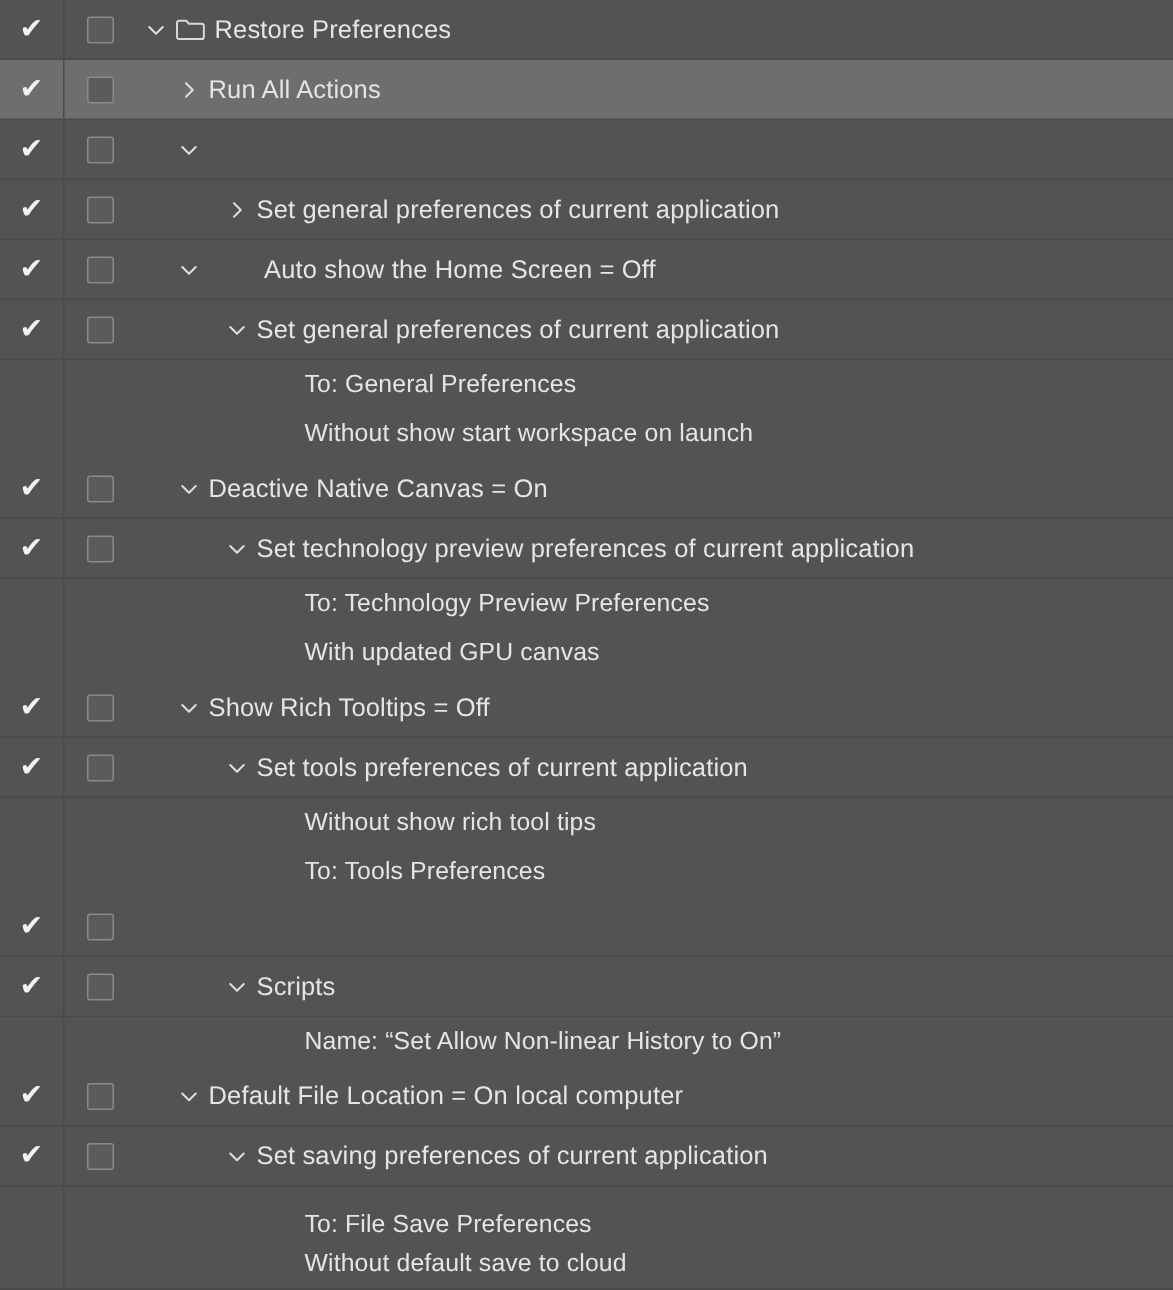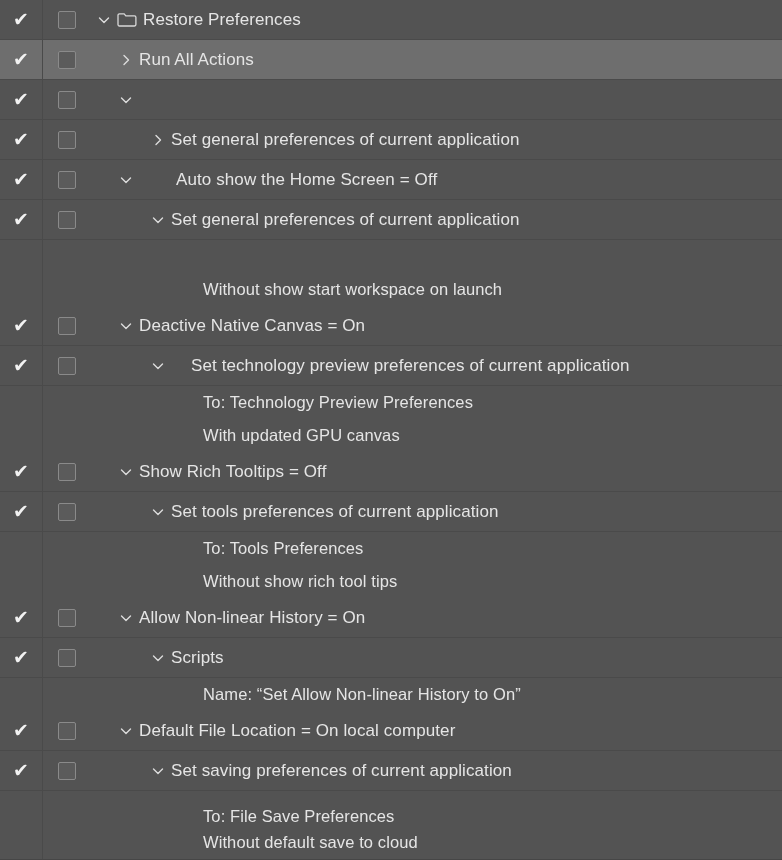--- a/index.html
+++ b/index.html
@@ -214,20 +214,24 @@
             <svg width="14" height="14" viewBox="0 0 14 14">
               <path d="M2.5 5 L7 9.5 L11.5 5" fill="none" stroke="#dcdcdc" stroke-width="1.4" stroke-linecap="round" stroke-linejoin="round"></path>
             </svg>
           </span>
           <span class="label">Set general preferences of current application</span>
         </div>
       </div>
       <div class="row detail">
         <div class="col-check"></div>
         <div class="col-box"></div>
+        <div class="col-body" style="padding-left: 86px;">
+          <span class="twisty"></span>
+          <span class="label">To: General Preferences</span>
+        </div>
       </div>
       <div class="row detail">
         <div class="col-check"></div>
         <div class="col-box"></div>
         <div class="col-body" style="padding-left: 86px;">
           <span class="twisty"></span>
           <span class="label">Without show start workspace on launch</span>
         </div>
       </div>
       <div class="row">
@@ -246,21 +250,21 @@
           <span class="label">Deactive Native Canvas = On</span>
         </div>
       </div>
       <div class="row">
         <div class="col-check">
           <span class="check">✔</span>
         </div>
         <div class="col-box">
           <span class="checkbox"></span>
         </div>
-        <div class="col-body" style="padding-left: 54px; gap: 20px;">
+        <div class="col-body" style="padding-left: 54px;">
           <span class="twisty">
             <svg width="14" height="14" viewBox="0 0 14 14">
               <path d="M2.5 5 L7 9.5 L11.5 5" fill="none" stroke="#dcdcdc" stroke-width="1.4" stroke-linecap="round" stroke-linejoin="round"></path>
             </svg>
           </span>
           <span class="label">Set technology preview preferences of current application</span>
         </div>
       </div>
       <div class="row detail">
         <div class="col-check"></div>
@@ -308,45 +312,37 @@
             </svg>
           </span>
           <span class="label">Set tools preferences of current application</span>
         </div>
       </div>
       <div class="row detail">
         <div class="col-check"></div>
         <div class="col-box"></div>
         <div class="col-body" style="padding-left: 86px;">
           <span class="twisty"></span>
+          <span class="label">Without show rich tool tips</span>
+        </div>
+      </div>
+      <div class="row detail">
+        <div class="col-check"></div>
+        <div class="col-box"></div>
+        <div class="col-body" style="padding-left: 86px;">
+          <span class="twisty"></span>
           <span class="label">To: Tools Preferences</span>
         </div>
       </div>
-      <div class="row detail">
-        <div class="col-check"></div>
-        <div class="col-box"></div>
-        <div class="col-body" style="padding-left: 86px;">
-          <span class="twisty"></span>
-          <span class="label">Without show rich tool tips</span>
-        </div>
-      </div>
-      <div class="row">
-        <div class="col-check">
-          <span class="check">✔</span>
-        </div>
-        <div class="col-box">
-          <span class="checkbox"></span>
-        </div>
-        <div class="col-body" style="padding-left: 22px;">
-          <span class="twisty">
-            <svg width="14" height="14" viewBox="0 0 14 14">
-              <path d="M2.5 5 L7 9.5 L11.5 5" fill="none" stroke="#dcdcdc" stroke-width="1.4" stroke-linecap="round" stroke-linejoin="round"></path>
-            </svg>
-          </span>
-          <span class="label">Allow Non-linear History = On</span>
+      <div class="row">
+        <div class="col-check">
+          <span class="check">✔</span>
+        </div>
+        <div class="col-box">
+          <span class="checkbox"></span>
         </div>
       </div>
       <div class="row">
         <div class="col-check">
           <span class="check">✔</span>
         </div>
         <div class="col-box">
           <span class="checkbox"></span>
         </div>
         <div class="col-body" style="padding-left: 54px;">

